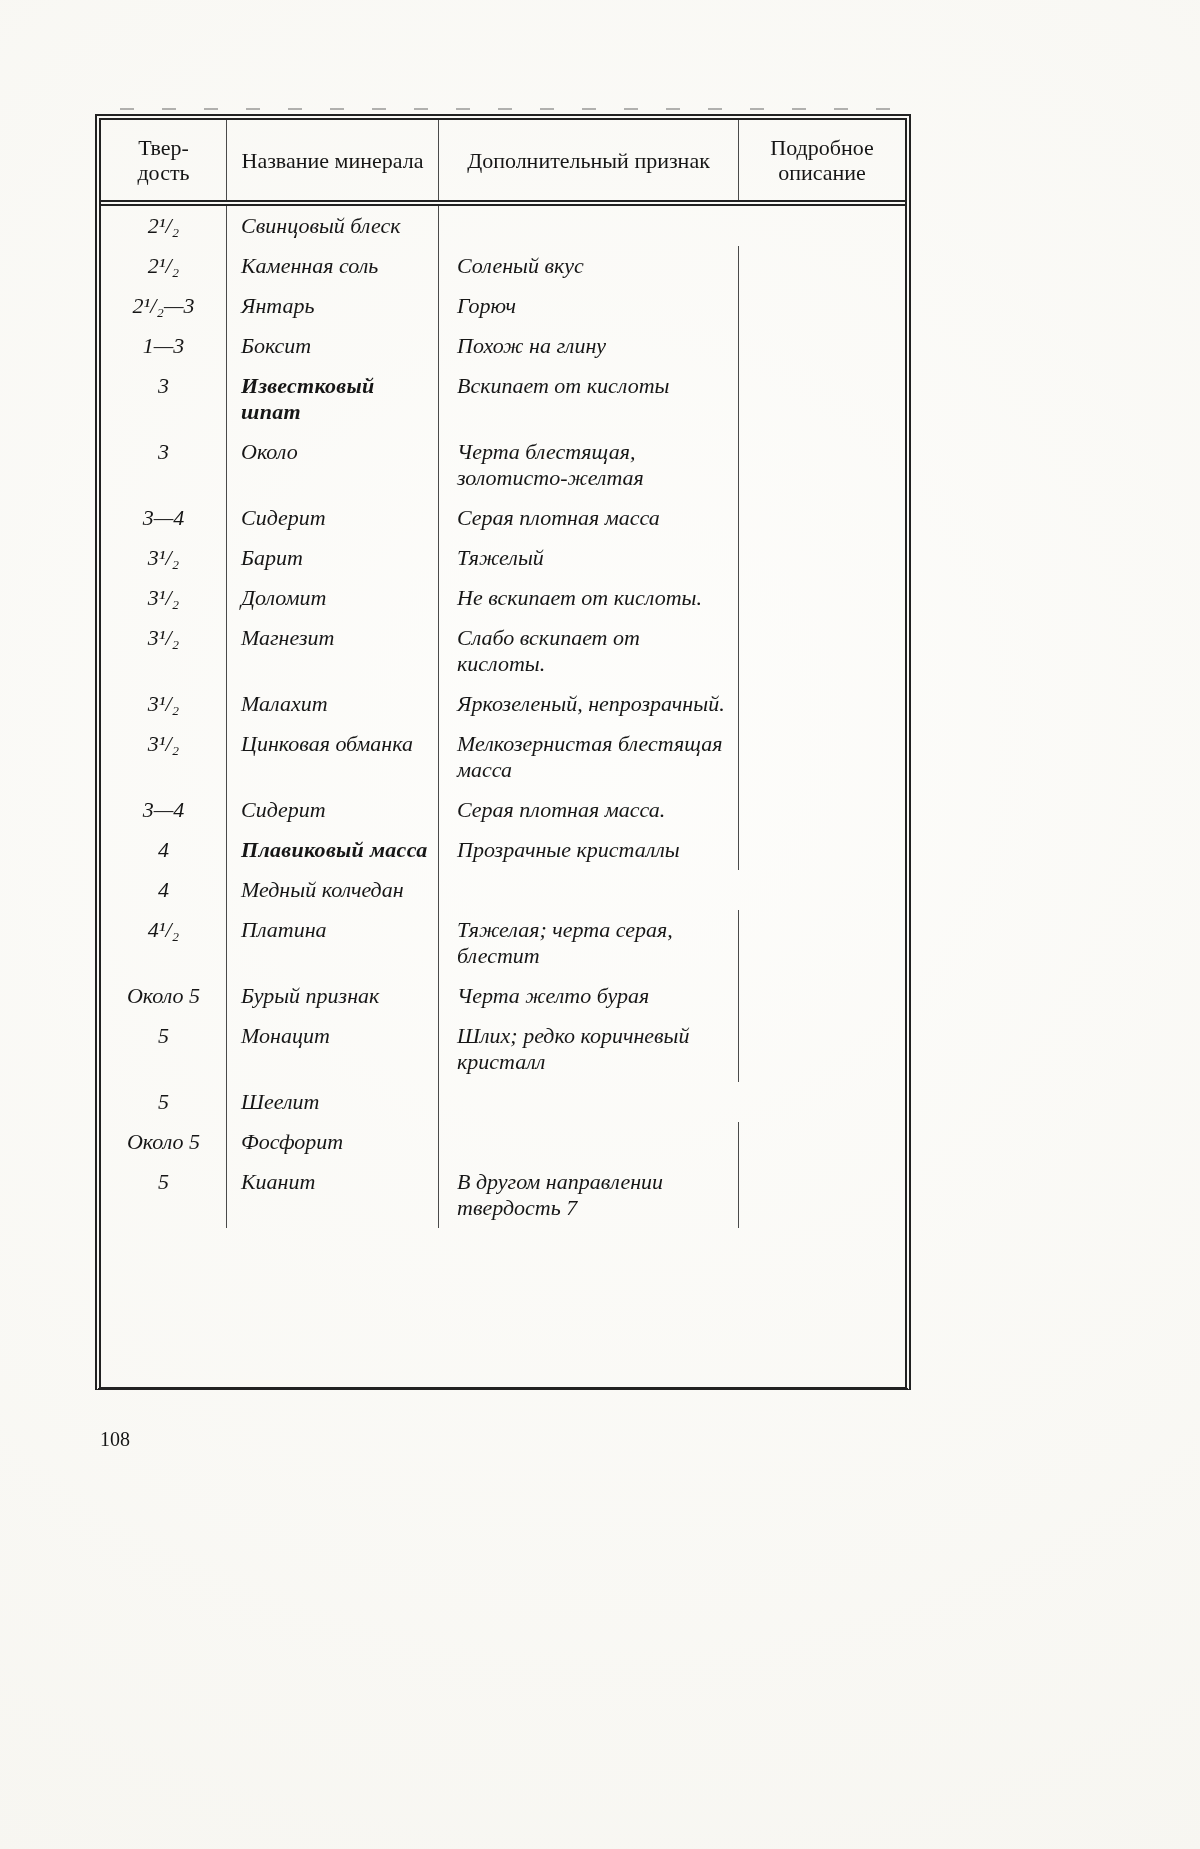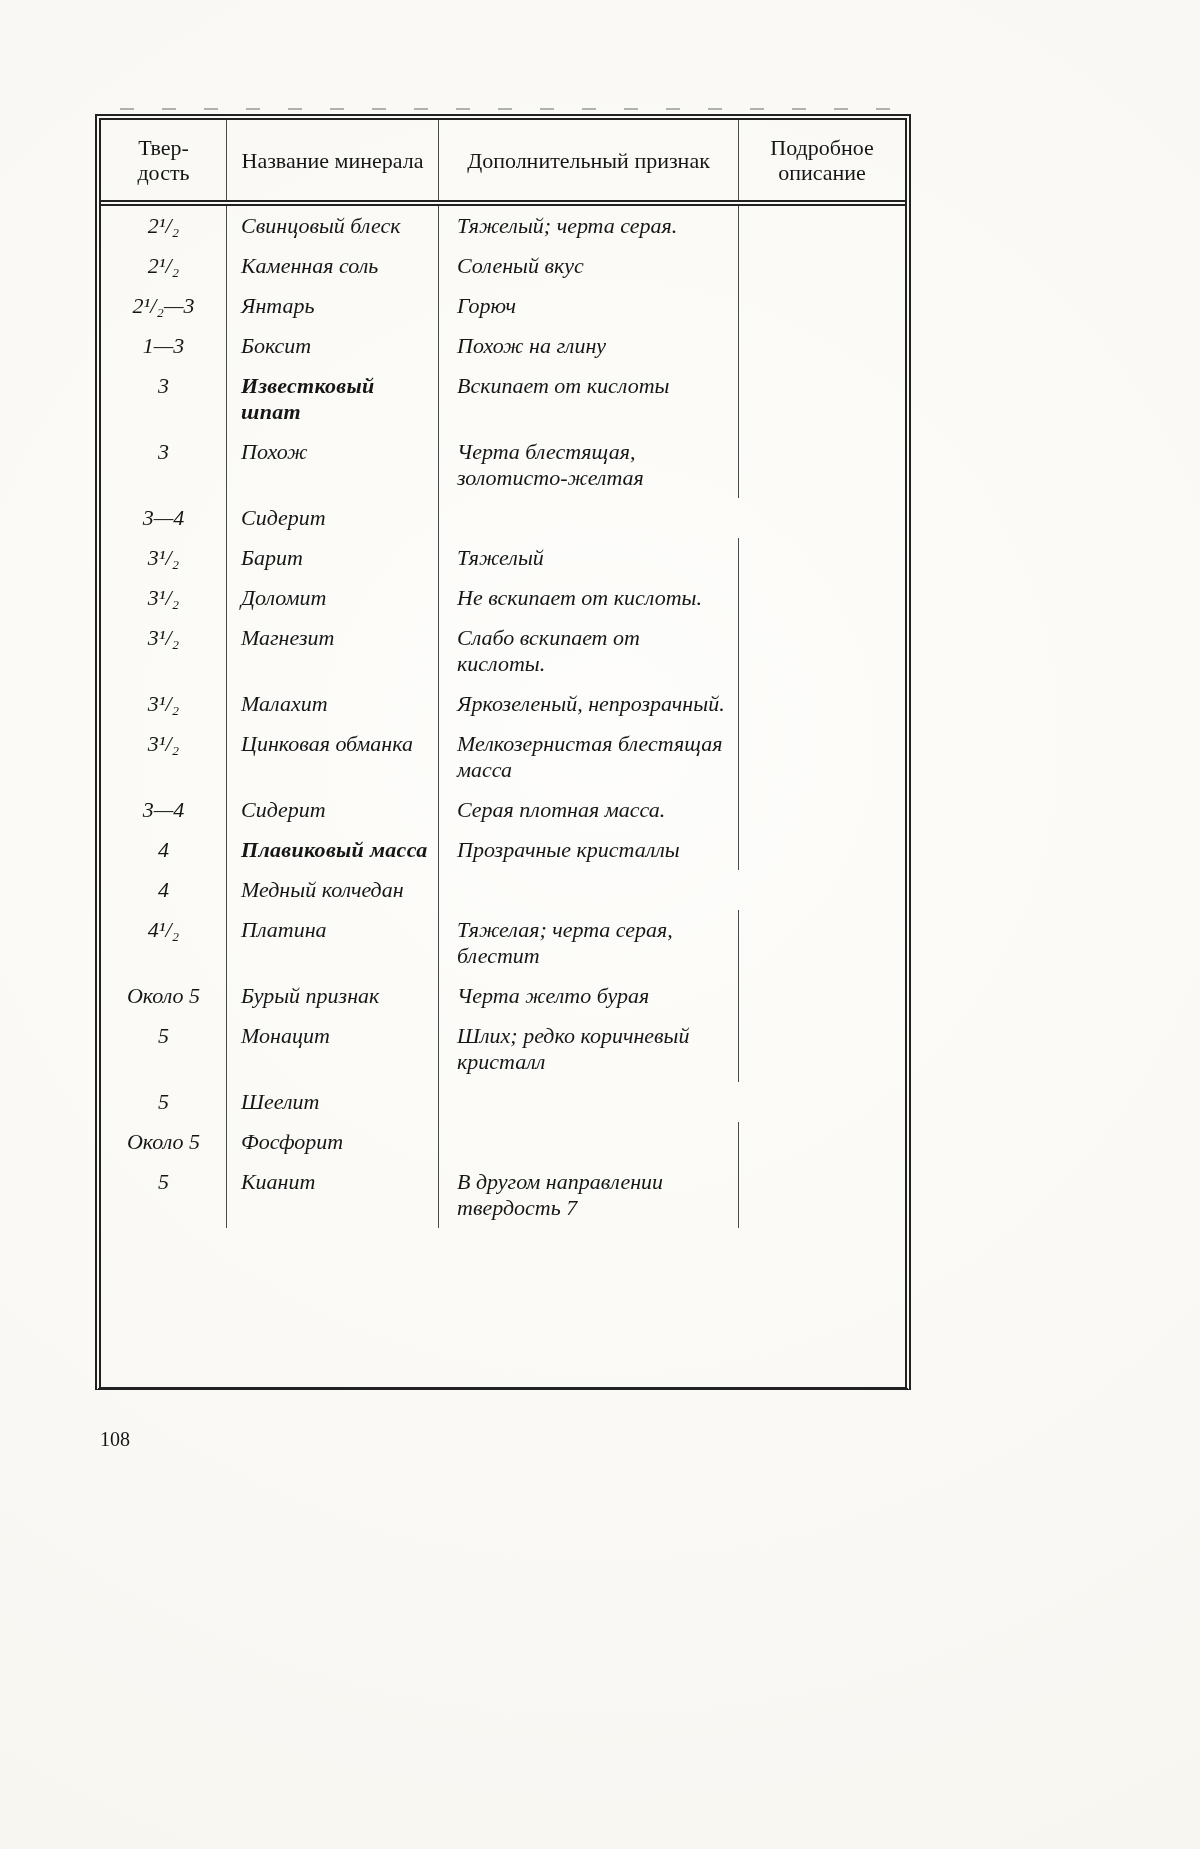--- a/index.html
+++ b/index.html
@@ -103,21 +103,20 @@
 дость</div>
       <div class="th h-name">Название минерала</div>
       <div class="th h-feature">Дополнительный признак</div>
       <div class="th h-desc">Подробное
 описание</div>
     </div>
     <div class="rows" id="rows">
   <div class="row">
     <div class="cell c-hardness">2¹/₂</div>
     <div class="cell c-name">Свинцовый блеск</div>
-    <div class="cell c-feature">Тяжелый; черта серая.</div>
     <div class="cell c-desc"></div>
   </div>
 
   <div class="row">
     <div class="cell c-hardness">2¹/₂</div>
     <div class="cell c-name">Каменная соль</div>
     <div class="cell c-feature">Соленый вкус</div>
     <div class="cell c-desc"></div>
   </div>
 
@@ -137,28 +136,29 @@
 
   <div class="row">
     <div class="cell c-hardness">3</div>
     <div class="cell c-name bold-name">Известковый шпат</div>
     <div class="cell c-feature">Вскипает от кислоты</div>
     <div class="cell c-desc"></div>
   </div>
 
   <div class="row">
     <div class="cell c-hardness">3</div>
-    <div class="cell c-name">Похож</div>
+    <div class="cell c-name">Около</div>
     <div class="cell c-feature">Черта блестящая, золотисто-желтая</div>
     <div class="cell c-desc"></div>
   </div>
 
   <div class="row">
     <div class="cell c-hardness">3—4</div>
     <div class="cell c-name">Сидерит</div>
+    <div class="cell c-feature">Серая плотная масса</div>
     <div class="cell c-desc"></div>
   </div>
 
   <div class="row">
     <div class="cell c-hardness">3¹/₂</div>
     <div class="cell c-name">Барит</div>
     <div class="cell c-feature">Тяжелый</div>
     <div class="cell c-desc"></div>
   </div>
 

